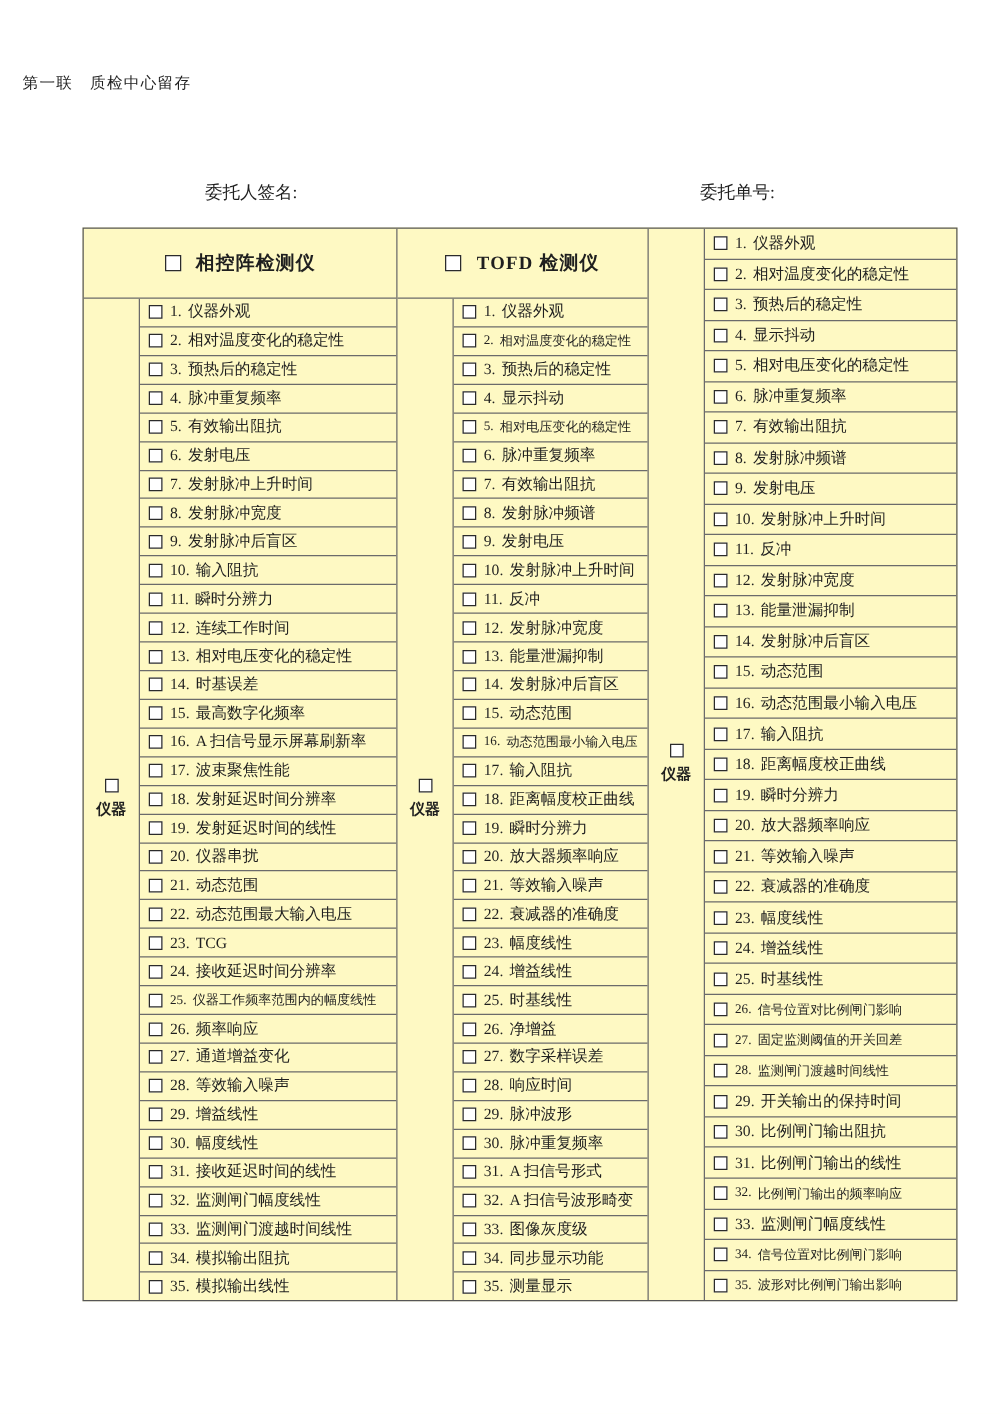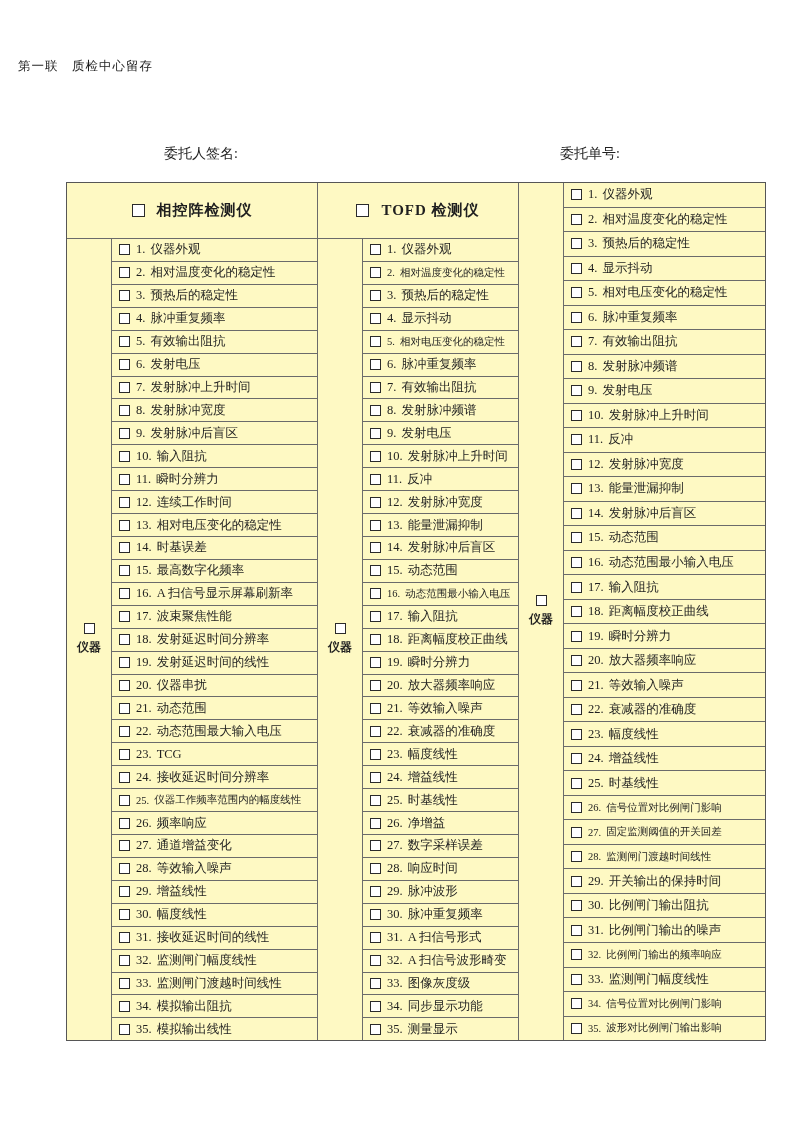--- a/index.html
+++ b/index.html
@@ -593,21 +593,21 @@
               <span class="txt">开关输出的保持时间</span>
             </div>
             <div class="item-row">
               <span class="cbx"></span>
               <span class="num">30.</span>
               <span class="txt">比例闸门输出阻抗</span>
             </div>
             <div class="item-row">
               <span class="cbx"></span>
               <span class="num">31.</span>
-              <span class="txt">比例闸门输出的噪声</span>
+              <span class="txt">比例闸门输出的线性</span>
             </div>
             <div class="item-row small">
               <span class="cbx"></span>
               <span class="num">32.</span>
               <span class="txt">比例闸门输出的频率响应</span>
             </div>
             <div class="item-row">
               <span class="cbx"></span>
               <span class="num">33.</span>
               <span class="txt">监测闸门幅度线性</span>

